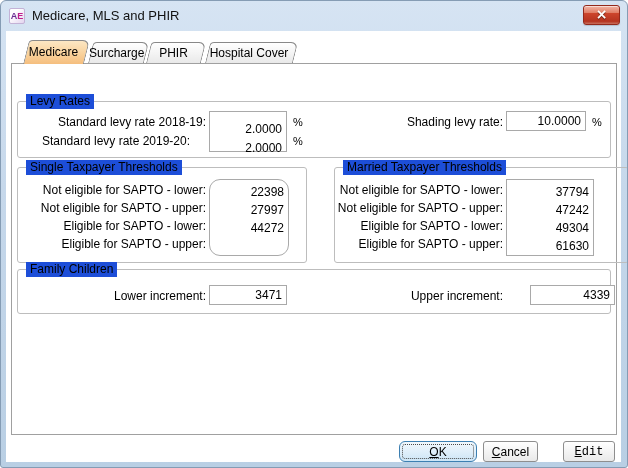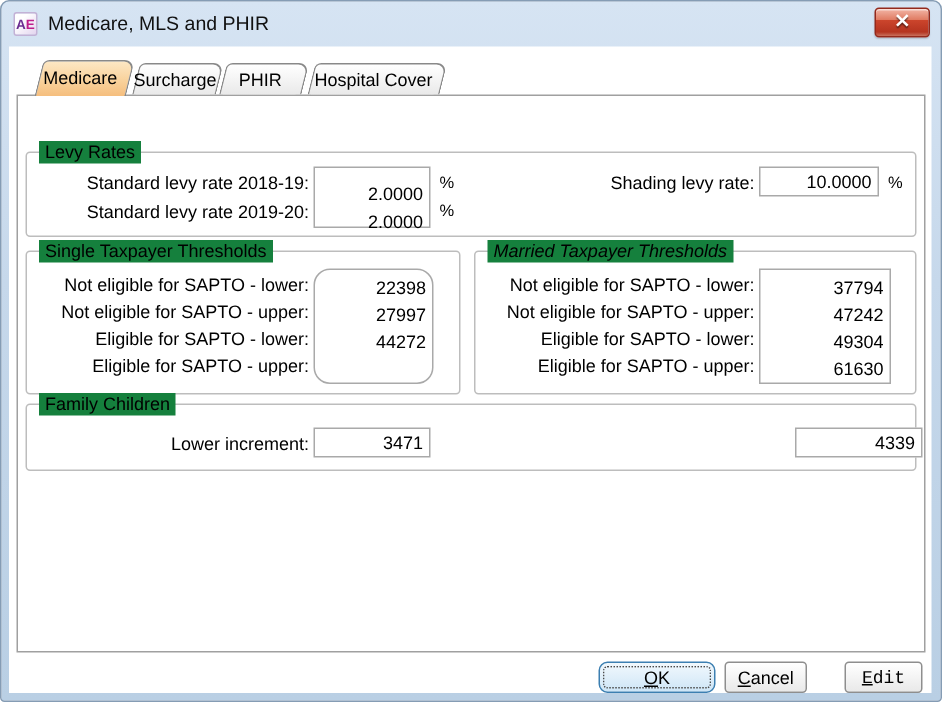--- a/index.html
+++ b/index.html
@@ -72,21 +72,21 @@
     position: absolute; left: 5px; top: 32px; width: 606px; height: 372px;
     border: 1px solid #A0A0A0; background: #fff; z-index: 1;
   }
 
   
   .groupbox {
     position: absolute; border: 1px solid #BDBDBD; border-radius: 3px;
     background: transparent; z-index: 4;
   }
   .groupbox .legend {
-    position: absolute; top: -8px; left: 8px; background: #15803d;
+    position: absolute; top: -8px; left: 8px; background: #1d4ed8;
     padding: 0 4px; line-height: 15px; white-space: nowrap;
   }
 
   .lbl {
     position: absolute; text-align: right; white-space: nowrap;
     height: 16px; line-height: 16px; z-index: 5;
   }
   .vbox {
     position: absolute; background: #fff; border: 1px solid #A9A9A9;
     z-index: 5; text-align: right; cursor: text;
@@ -143,21 +143,21 @@
     <div class="tab" style="left:199px; top:11px; width:88px; height:21px;">
       <span class="tab-label" style="line-height:20px;">Hospital Cover</span>
     </div>
 
     <div class="tabpage"></div>
 
     <div class="groupbox" style="left:11px; top:70px; width:594px; height:57px;">
       <span class="legend">Levy Rates</span>
     </div>
     <div class="lbl" style="left:20px; top:83px; width:180px;">Standard levy rate 2018-19:</div>
-    <div class="lbl" style="left:20px; top:102px; width:180px;">Standard levy rate 2019-20:</div>
+    <div class="lbl" style="left:20px; top:102px; width:180px;text-align:center;">Standard levy rate 2019-20:</div>
     <div class="vbox" style="left:203px; top:80px; width:78px; height:41px; padding-top:8px;">
       <div class="vrow tall">2.0000</div>
       <div class="vrow tall">2.0000</div>
     </div>
     <div class="unit" style="left:287px; top:83px;">%</div>
     <div class="unit" style="left:287px; top:102px;">%</div>
     <div class="lbl" style="left:330px; top:83px; width:167px;">Shading levy rate:</div>
     <div class="vbox single-line" style="left:500px; top:80px; width:80px; height:20px;">10.0000</div>
     <div class="unit" style="left:586px; top:83px;">%</div>
 
@@ -167,39 +167,40 @@
     <div class="lbl" style="left:20px; top:151px; width:180px;">Not eligible for SAPTO - lower:</div>
     <div class="lbl" style="left:20px; top:169px; width:180px;">Not eligible for SAPTO - upper:</div>
     <div class="lbl" style="left:20px; top:187px; width:180px;">Eligible for SAPTO - lower:</div>
     <div class="lbl" style="left:20px; top:205px; width:180px;">Eligible for SAPTO - upper:</div>
     <div class="vbox" style="left:203px; top:148px; width:80px; height:77px; padding-top:3px;border-radius:11px;">
       <div class="vrow">22398</div>
       <div class="vrow">27997</div>
       <div class="vrow">44272</div>
     </div>
 
-    <div class="groupbox" style="left:310px; top:136px; width:295px; height:96px;font-style:italic;">
+    <div class="groupbox" style="left:328px; top:136px; width:295px; height:96px;">
       <span class="legend">Married Taxpayer Thresholds</span>
     </div>
     <div class="lbl" style="left:315px; top:151px; width:182px;">Not eligible for SAPTO - lower:</div>
     <div class="lbl" style="left:315px; top:169px; width:182px;">Not eligible for SAPTO - upper:</div>
     <div class="lbl" style="left:315px; top:187px; width:182px;">Eligible for SAPTO - lower:</div>
     <div class="lbl" style="left:315px; top:205px; width:182px;">Eligible for SAPTO - upper:</div>
     <div class="vbox" style="left:500px; top:148px; width:88px; height:77px; padding-top:3px;">
       <div class="vrow">37794</div>
       <div class="vrow">47242</div>
       <div class="vrow">49304</div>
       <div class="vrow">61630</div>
     </div>
 
     <div class="groupbox" style="left:11px; top:238px; width:594px; height:45px;">
       <span class="legend">Family Children</span>
     </div>
     <div class="lbl" style="left:20px; top:257px; width:180px;">Lower increment:</div>
     <div class="vbox single-line" style="left:203px; top:254px; width:78px; height:20px;">3471</div>
+    <div class="lbl" style="left:315px; top:257px; width:182px;">Upper increment:</div>
     <div class="vbox single-line" style="left:524px; top:254px; width:85px; height:20px;">4339</div>
 
     <button class="btn default" style="left:393px; width:78px;"><u>O</u>K</button>
     <button class="btn" style="left:477px; width:55px;"><u>C</u>ancel</button>
     <button class="btn" style="left:557px; width:52px;font-family:Liberation Mono, monospace;"><u>E</u>dit</button>
 
   </div>
 </div>
 
 </body></html>

